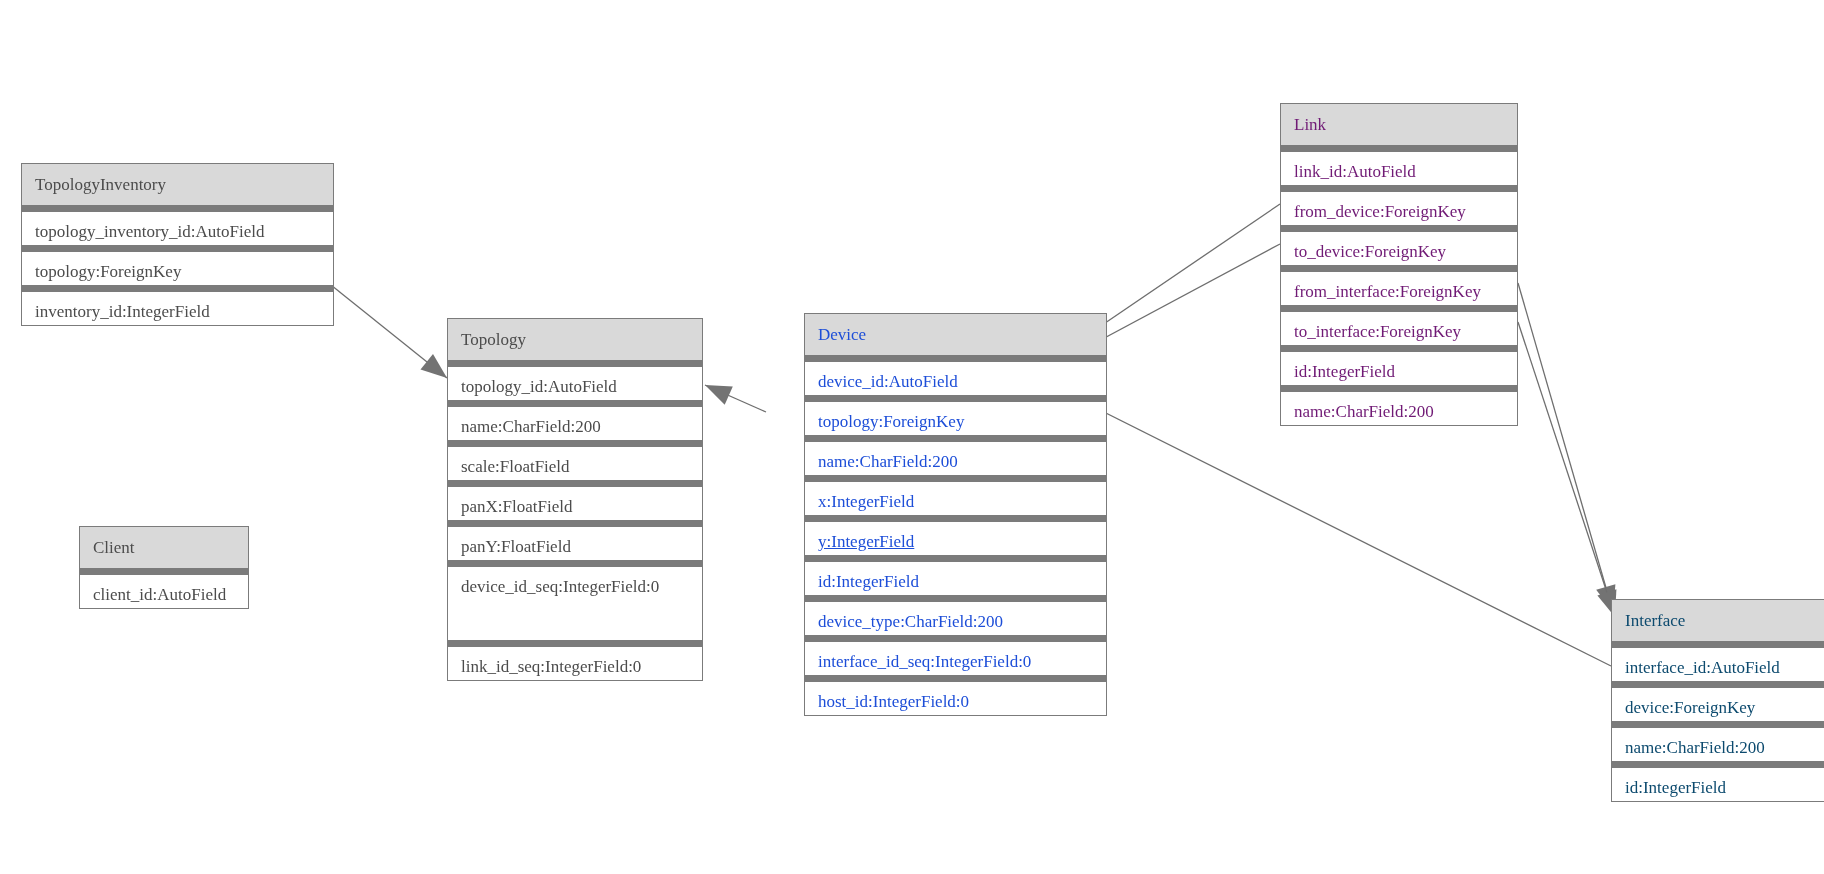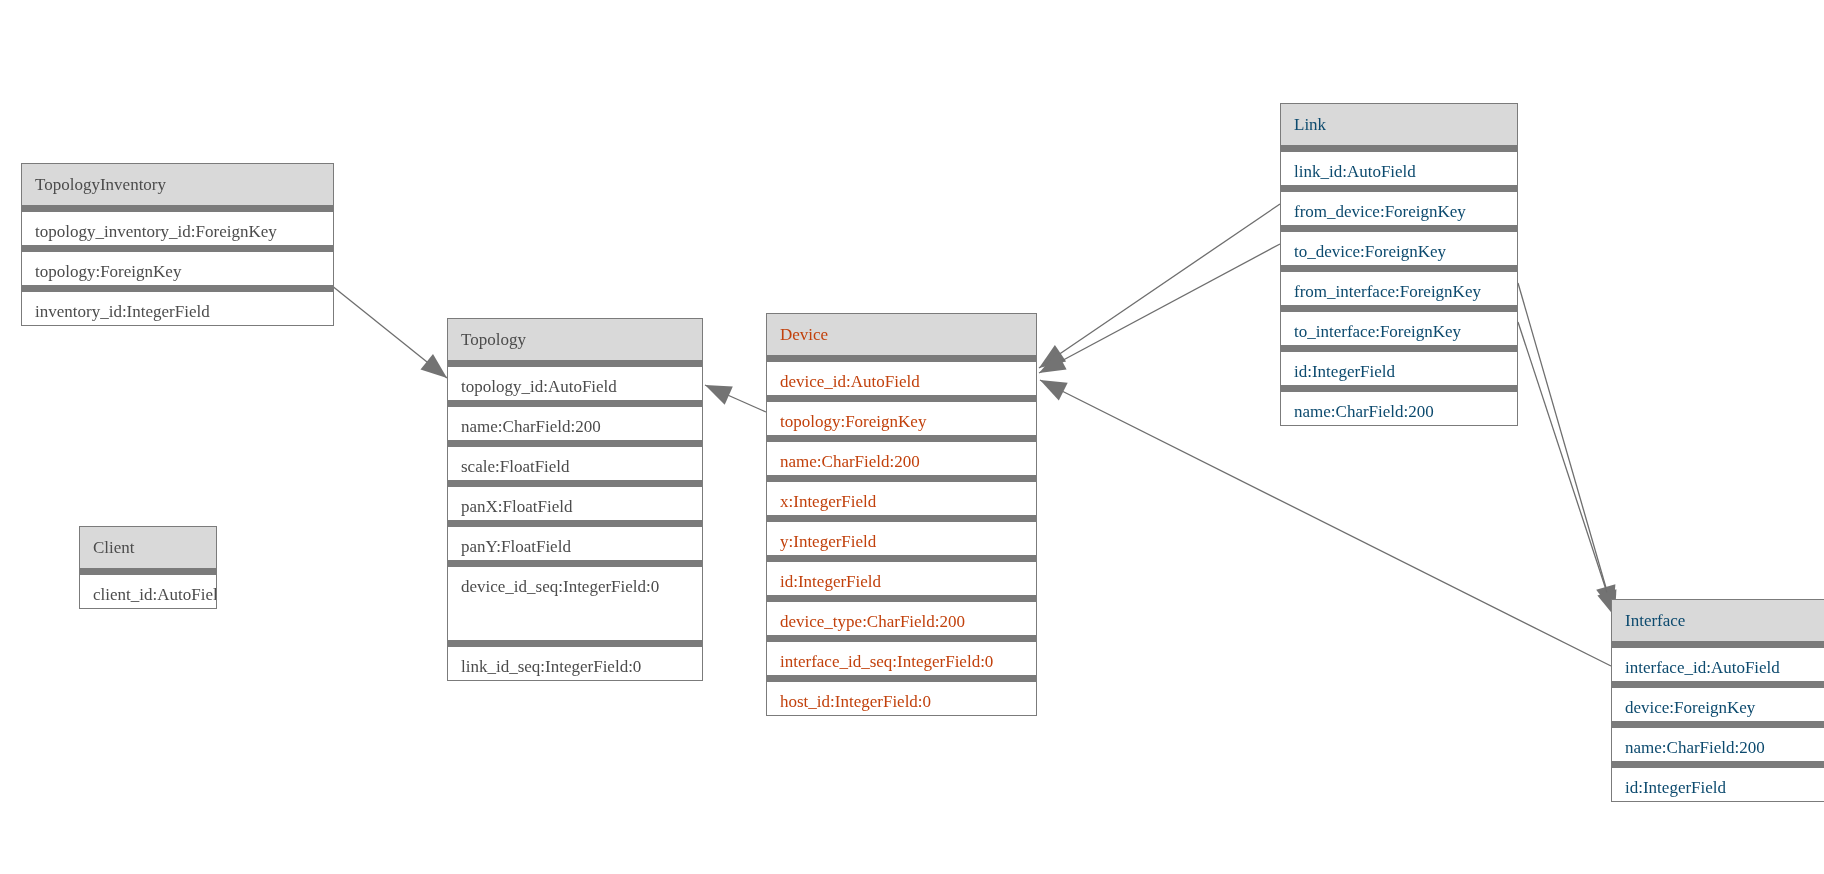--- a/index.html
+++ b/index.html
@@ -68,51 +68,51 @@
       <line x1="1611" y1="666" x2="1040" y2="380" stroke="#6e6e6e" stroke-width="1.3"></line>
       <polygon points="1040,380 1067.7,382.7 1058.8,400.6" fill="#737373"></polygon>
       <line x1="1518" y1="283" x2="1613" y2="612" stroke="#6e6e6e" stroke-width="1.3"></line>
       <polygon points="1613,612 1596.2,589.8 1615.4,584.2" fill="#737373"></polygon>
       <line x1="1518" y1="322" x2="1615" y2="617" stroke="#6e6e6e" stroke-width="1.3"></line>
       <polygon points="1615,617 1597.4,595.4 1616.4,589.2" fill="#737373"></polygon>
     </svg>
   <div id="entities">
       <div class="entity" style="left: 21px; top: 163px; width: 313px; border-color: rgb(123, 123, 123); color: rgb(76, 76, 76);">
         <div class="entity-header" style="background: rgb(217, 217, 217);">TopologyInventory</div>
-        <div class="entity-row" style="border-top-color: rgb(123, 123, 123);">topology_inventory_id:ForeignKey</div>
+        <div class="entity-row" style="border-top-color: rgb(123, 123, 123);">topology_inventory_id:AutoField</div>
         <div class="entity-row" style="border-top-color: rgb(123, 123, 123);">topology:ForeignKey</div>
         <div class="entity-row" style="border-top-color: rgb(123, 123, 123);">inventory_id:IntegerField</div>
       </div>
-      <div class="entity" style="left: 79px; top: 526px; width: 138px; border-color: rgb(123, 123, 123); color: rgb(76, 76, 76);">
+      <div class="entity" style="left: 79px; top: 526px; width: 170px; border-color: rgb(123, 123, 123); color: rgb(76, 76, 76);">
         <div class="entity-header" style="background: rgb(217, 217, 217);">Client</div>
         <div class="entity-row" style="border-top-color: rgb(123, 123, 123);">client_id:AutoField</div>
       </div>
       <div class="entity" style="left: 447px; top: 318px; width: 256px; border-color: rgb(123, 123, 123); color: rgb(76, 76, 76);">
         <div class="entity-header" style="background: rgb(217, 217, 217);">Topology</div>
         <div class="entity-row" style="border-top-color: rgb(123, 123, 123);">topology_id:AutoField</div>
         <div class="entity-row" style="border-top-color: rgb(123, 123, 123);">name:CharField:200</div>
         <div class="entity-row" style="border-top-color: rgb(123, 123, 123);">scale:FloatField</div>
         <div class="entity-row" style="border-top-color: rgb(123, 123, 123);">panX:FloatField</div>
         <div class="entity-row" style="border-top-color: rgb(123, 123, 123);">panY:FloatField</div>
         <div class="entity-row" style="border-top-color: rgb(123, 123, 123);">device_id_seq:IntegerField:0</div>
         <div class="entity-row" style="border-top-color: rgb(123, 123, 123); margin-top: 40px;">link_id_seq:IntegerField:0</div>
       </div>
-      <div class="entity" style="left: 766px; top: 313px; width: 271px; border-color: rgb(123, 123, 123); color: #c2410c;">
+      <div class="entity" style="left: 804px; top: 313px; width: 303px; border-color: rgb(123, 123, 123); color: #1d4ed8;">
         <div class="entity-header" style="background: rgb(217, 217, 217);">Device</div>
         <div class="entity-row" style="border-top-color: rgb(123, 123, 123);">device_id:AutoField</div>
         <div class="entity-row" style="border-top-color: rgb(123, 123, 123);">topology:ForeignKey</div>
         <div class="entity-row" style="border-top-color: rgb(123, 123, 123);">name:CharField:200</div>
         <div class="entity-row" style="border-top-color: rgb(123, 123, 123);">x:IntegerField</div>
-        <div class="entity-row" style="border-top-color: rgb(123, 123, 123);">y:IntegerField</div>
+        <div class="entity-row" style="border-top-color: rgb(123, 123, 123); text-decoration: underline;">y:IntegerField</div>
         <div class="entity-row" style="border-top-color: rgb(123, 123, 123);">id:IntegerField</div>
         <div class="entity-row" style="border-top-color: rgb(123, 123, 123);">device_type:CharField:200</div>
         <div class="entity-row" style="border-top-color: rgb(123, 123, 123);">interface_id_seq:IntegerField:0</div>
         <div class="entity-row" style="border-top-color: rgb(123, 123, 123);">host_id:IntegerField:0</div>
       </div>
-      <div class="entity" style="left: 1280px; top: 103px; width: 238px; border-color: rgb(123, 123, 123); color: #0c4a6e;">
+      <div class="entity" style="left: 1280px; top: 103px; width: 238px; border-color: rgb(123, 123, 123); color: #701a75;">
         <div class="entity-header" style="background: rgb(217, 217, 217);">Link</div>
         <div class="entity-row" style="border-top-color: rgb(123, 123, 123);">link_id:AutoField</div>
         <div class="entity-row" style="border-top-color: rgb(123, 123, 123);">from_device:ForeignKey</div>
         <div class="entity-row" style="border-top-color: rgb(123, 123, 123);">to_device:ForeignKey</div>
         <div class="entity-row" style="border-top-color: rgb(123, 123, 123);">from_interface:ForeignKey</div>
         <div class="entity-row" style="border-top-color: rgb(123, 123, 123);">to_interface:ForeignKey</div>
         <div class="entity-row" style="border-top-color: rgb(123, 123, 123);">id:IntegerField</div>
         <div class="entity-row" style="border-top-color: rgb(123, 123, 123);">name:CharField:200</div>
       </div>
       <div class="entity" style="left: 1611px; top: 599px; width: 234px; border-color: rgb(123, 123, 123); color: #0c4a6e;">

